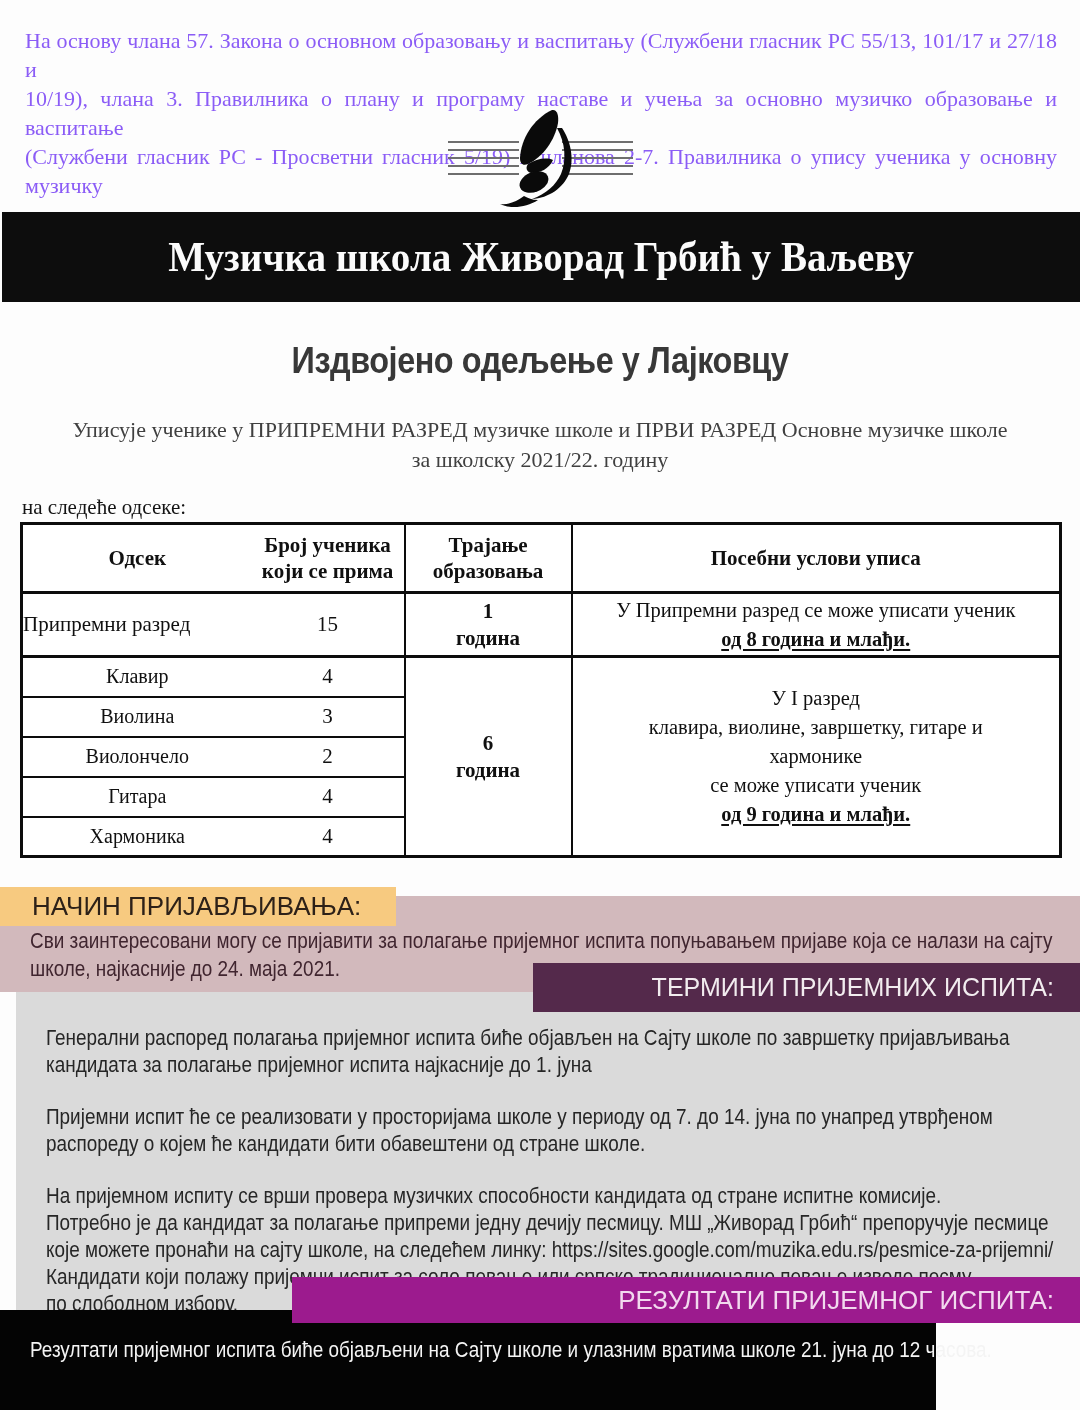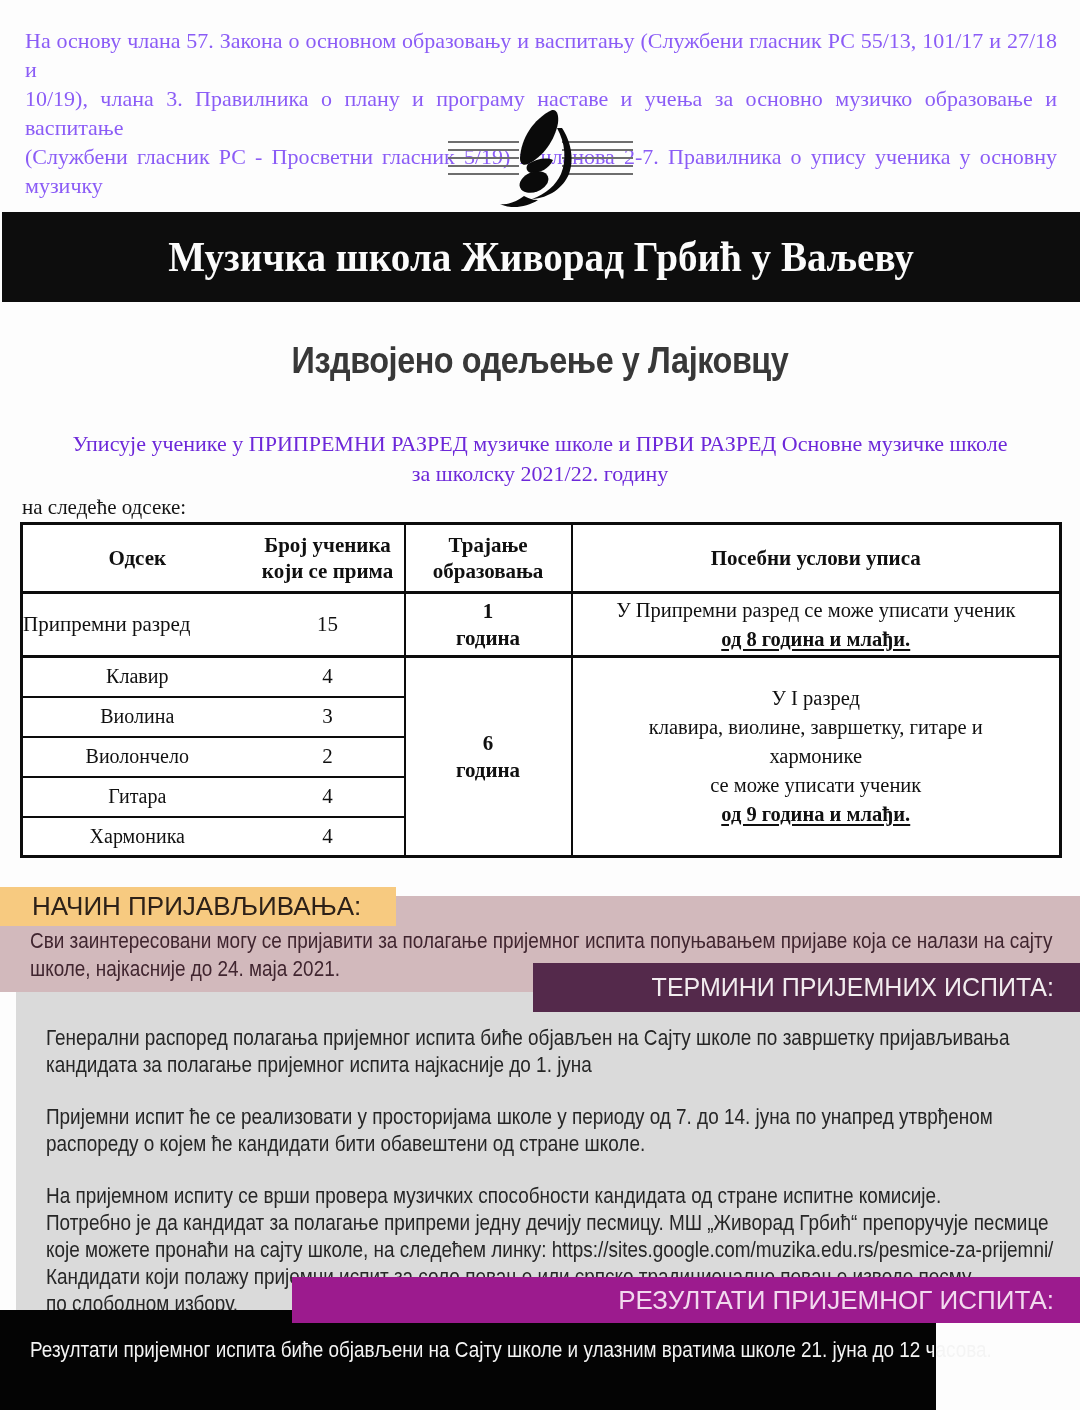--- a/index.html
+++ b/index.html
@@ -14,22 +14,22 @@
   
   .school-banner{position:absolute;left:2px;top:212px;width:1078px;height:90px;background:#0d0d0d;}
   .school-banner .txt{width:100%;height:90px;line-height:90px;text-align:center;color:#fbfbfb;
         font-family:"Liberation Serif",serif;font-weight:bold;font-size:43px;
         transform:scaleX(0.91);transform-origin:50% 50%;white-space:nowrap;}
   
   .branch-title{position:absolute;left:0;top:340px;width:1080px;text-align:center;
         font-size:36px;font-weight:bold;letter-spacing:-0.5px;color:#383838;
         transform:scaleX(0.9);transform-origin:50% 50%;}
   
-  .intro{position:absolute;left:25px;top:429px;width:1030px;text-align:center;
-        font-family:"Liberation Serif",serif;font-size:22px;line-height:30px;color:#6d28d9;
+  .intro{position:absolute;left:25px;top:415px;width:1030px;text-align:center;
+        font-family:"Liberation Serif",serif;font-size:22px;line-height:30px;color:#404040;
         white-space:pre-line;}
   .lead-in{position:absolute;left:22px;top:495px;font-family:"Liberation Serif",serif;
         font-size:21px;color:#141414;}
   
   table.enroll{position:absolute;left:20px;top:522px;border-collapse:collapse;table-layout:fixed;
         font-family:"Liberation Serif",serif;color:#101010;background:#fff;}
   table.enroll td,table.enroll th{border:2px solid #0c0c0c;vertical-align:middle;padding:0;overflow:hidden;}
   table.enroll{border:3px solid #0c0c0c;}
   tr.head{height:69px;}
   tr.prep{height:64px;}

